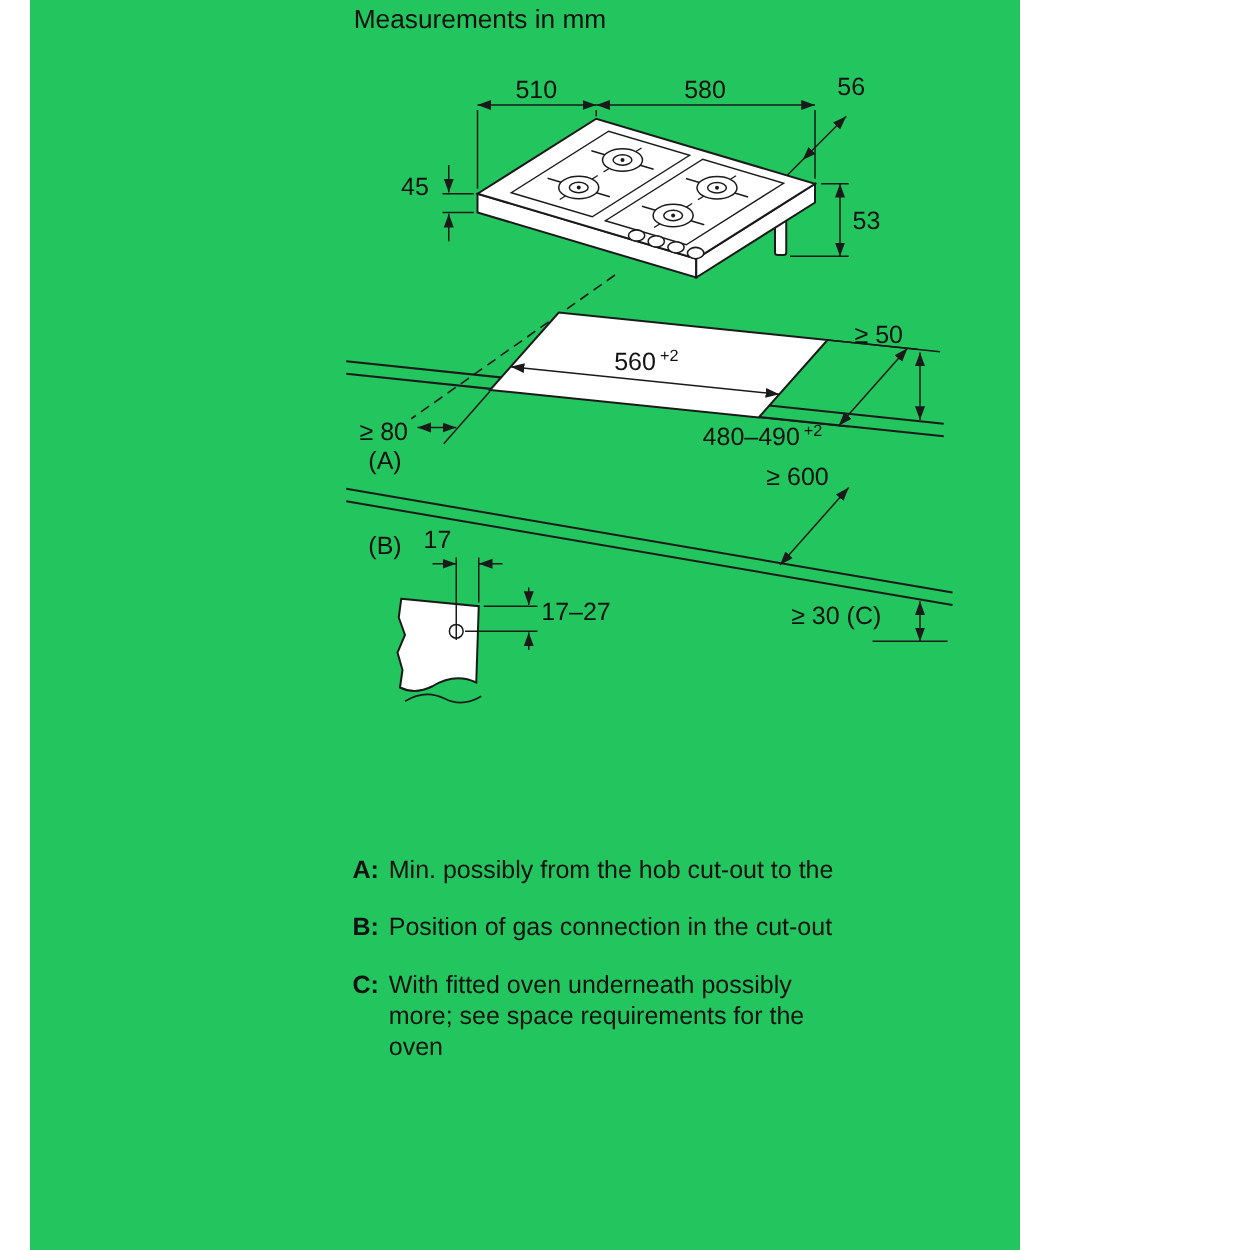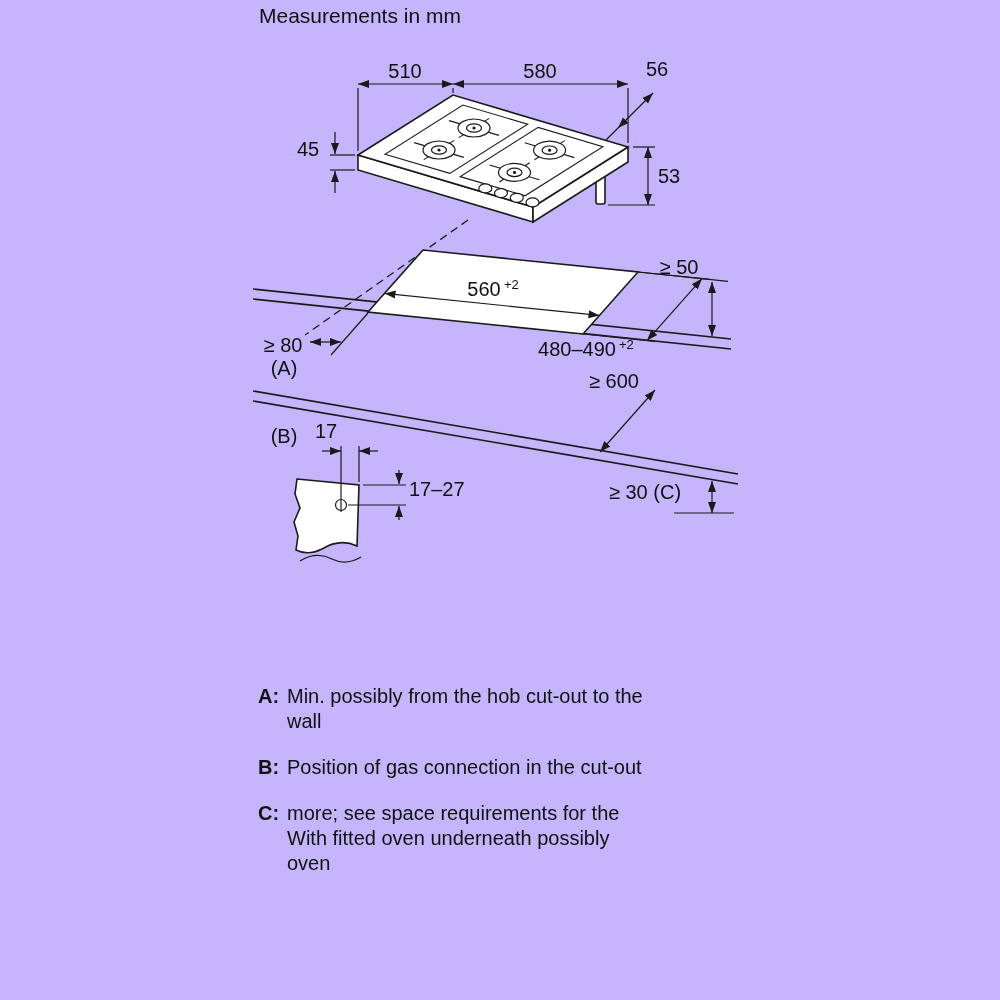--- a/index.html
+++ b/index.html
@@ -1,17 +1,17 @@
 <!DOCTYPE html>
 <html><head>
 <meta charset="utf-8">
 <style>
   html,body{margin:0;padding:0;background:#fff;}
-  #page{position:relative;width:1000px;height:1000px;background:#c4b5fd;overflow:hidden;
-        font-family:"Liberation Sans",sans-serif;color:#111;}
+  #page{position:relative;width:792px;height:1000px;background:#22c55e;overflow:hidden;
+        font-family:"Liberation Sans",sans-serif;color:#111;margin-left:24px;}
   #title{position:absolute;left:259px;top:4px;font-size:21px;color:#111;}
   svg text{font-family:"Liberation Sans",sans-serif;font-size:20px;fill:#111;}
   svg text.sup{font-size:13px;}
   .legend{position:absolute;left:258px;top:684px;width:478px;font-size:20px;line-height:25px;}
   .legend-item{position:relative;padding-left:29px;margin-bottom:21px;}
   .legend-key{position:absolute;left:0;top:0;font-weight:bold;}
 </style>
 </head>
 <body>
 
@@ -159,32 +159,31 @@
     <text x="326" y="438" text-anchor="middle">17</text>
     <text x="409" y="496" text-anchor="start">17–27</text>
   </svg>
 
   
   <div class="legend">
     <div class="legend-item">
       <span class="legend-key">A:</span>
       <div class="legend-lines">
         <div>Min. possibly from the hob cut-out to the</div>
-        <div>wall</div>
       </div>
     </div>
     <div class="legend-item">
       <span class="legend-key">B:</span>
       <div class="legend-lines">
         <div>Position of gas connection in the cut-out</div>
       </div>
     </div>
     <div class="legend-item">
       <span class="legend-key">C:</span>
       <div class="legend-lines">
+        <div>With fitted oven underneath possibly</div>
         <div>more; see space requirements for the</div>
-        <div>With fitted oven underneath possibly</div>
         <div>oven</div>
       </div>
     </div>
   </div>
 
 </div>
 
 </body></html>

